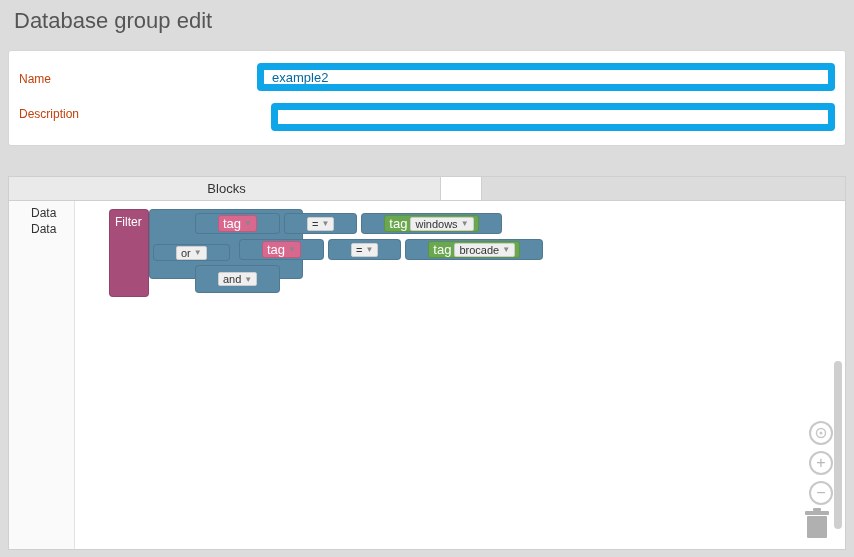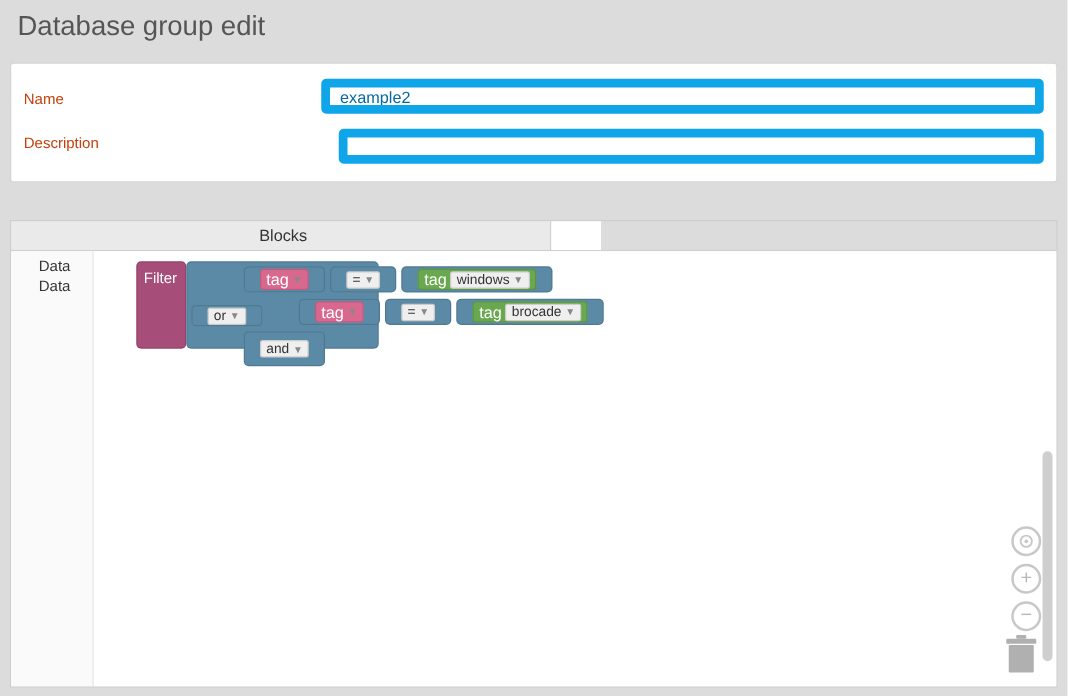--- a/index.html
+++ b/index.html
@@ -114,35 +114,35 @@
     color: #fff;
     font-size: 12px;
     box-shadow: 0 0 0 1px rgba(0,0,0,.12) inset;
     display: flex;
     align-items: center;
     padding: 3px 6px;
     gap: 4px;
   }
   .tri { font-size: 8px; color: #888; }
 
-  .filter-blk { background: #a64d79; width: 40px; height: 70px; top: 8px; left: 34px; align-items: flex-start; padding-top: 6px; }
+  .filter-blk { background: #a64d79; width: 40px; height: 88px; top: 8px; left: 34px; align-items: flex-start; padding-top: 6px; }
   .or-area { background: #5b8aa6; top: 8px; left: 74px; width: 154px; height: 70px; align-items: flex-end; padding-bottom: 6px; flex-direction: column; justify-content: space-between; padding-top: 33px;}
   .or-label { position: absolute; left: 78px; top: 43px; }
   .and-label { position: absolute; left: 120px; top: 64px; }
   .pillgrp {
     position: absolute;
     display: flex;
     gap: 4px;
     align-items: center;
     height: 21px;
   }
   .row1 { top: 12px; left: 120px; }
   .row2 { top: 38px; left: 164px; }
 
-  .steel { background: #5b8aa6; height: 21px; border-radius: 4px; display: inline-flex; align-items: center; padding: 0 13px; gap: 4px; box-shadow: 0 0 0 1px rgba(0,0,0,.12) inset; }
+  .steel { background: #5b8aa6; height: 21px; border-radius: 4px; display: inline-flex; align-items: center; padding: 0 23px; gap: 4px; box-shadow: 0 0 0 1px rgba(0,0,0,.12) inset; }
   .pink { background: #d9688f; height: 17px; border-radius: 3px; color:#fff; padding: 0 5px; display:inline-flex; align-items:center; gap:3px; box-shadow: 0 0 0 1px rgba(0,0,0,.12) inset;}
   .green { background: #6aa84f; height: 17px; border-radius: 3px; color:#fff; padding: 0 5px; display:inline-flex; align-items:center; gap:3px; box-shadow: 0 0 0 1px rgba(0,0,0,.12) inset;}
   .grey { background:#efefef; color:#333; height:14px; border:1px solid #ccc; border-radius:2px; padding:0 4px; font-size:11px; display:inline-flex; align-items:center; gap:3px;}
 
   .controls {
     position: absolute; right: 12px; bottom: 44px;
     display:flex; flex-direction:column; gap:6px; align-items:center;
   }
   .ctrl {
     width:24px; height:24px; border:2px solid #c8c8c8; border-radius:50%;

